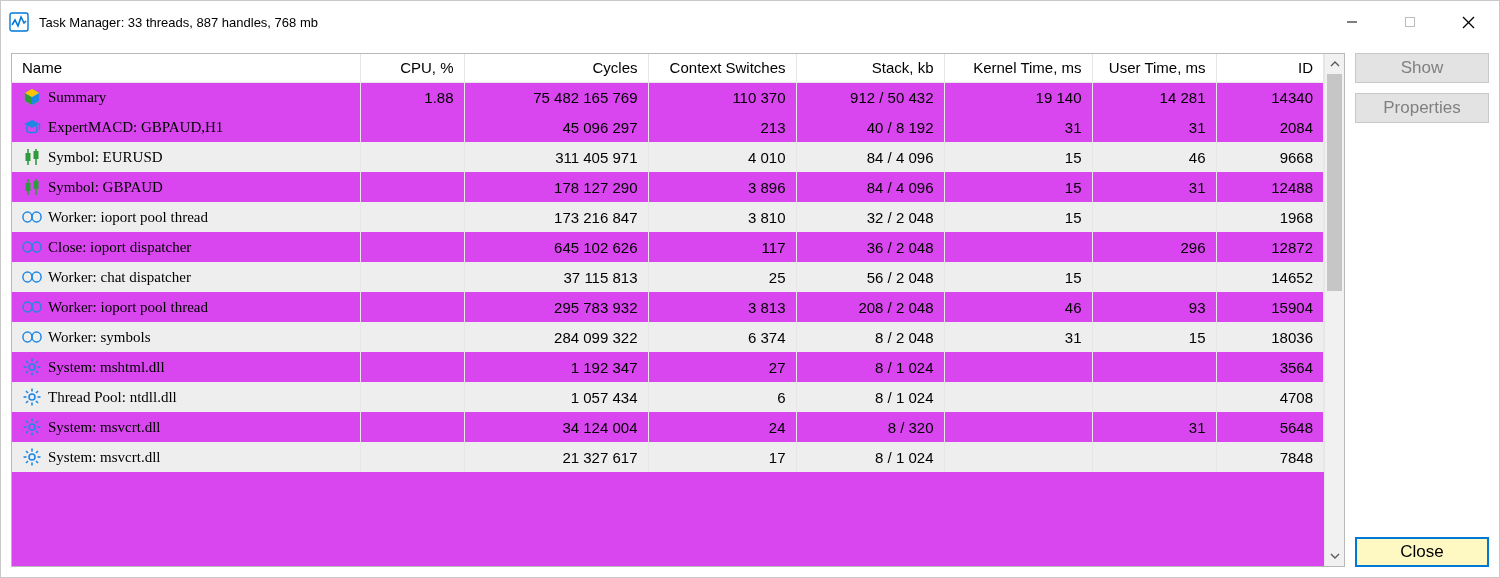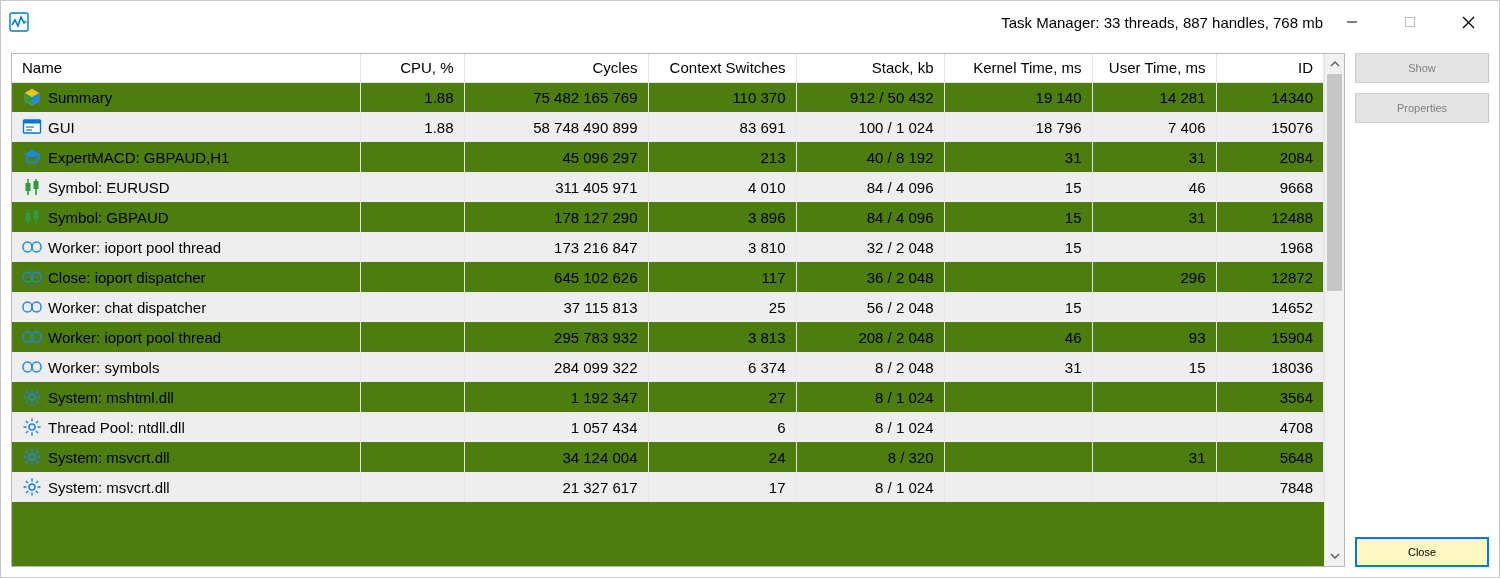--- a/index.html
+++ b/index.html
@@ -26,23 +26,22 @@
     padding: 0 2px 0 8px;
     background: #fff;
   }
   .titlebar .app-icon {
     width: 20px; height: 20px;
     margin-right: 10px;
     display: inline-flex; align-items: center; justify-content: center;
   }
   .titlebar .title {
     flex: 1;
-    font-size: 15px;
+    font-size: 13px;
     color: #000;
-    text-align: right;
   }
   .win-controls {
     display: flex;
     height: 100%;
   }
   .win-btn {
     width: 58px;
     display: flex; align-items: center; justify-content: center;
     color: #222;
   }
@@ -50,21 +49,21 @@
   .client {
     flex: 1;
     display: flex;
     padding: 10px 10px 10px 10px;
     gap: 10px;
     min-height: 0;
   }
   .table-wrap {
     flex: 1;
     border: 1px solid #b9b9b9;
-    background: #4d7c0f;
+    background: #d946ef;
     display: flex;
     min-height: 0;
   }
   .table-scroll {
     flex: 1;
     overflow: hidden;
     min-width: 0;
   }
   table {
     width: 100%;
@@ -92,20 +91,21 @@
     white-space: nowrap;
     overflow: hidden;
   }
   tbody tr.alt td { background: #eeeeee; }
   tbody tr td:first-child { text-align: left; }
   .name-cell {
     display: flex;
     align-items: center;
     gap: 6px;
     height: 100%;
+    font-family: Liberation Serif, serif;
   }
   .row-icon {
     width: 20px; height: 20px;
     display: inline-flex; align-items: center; justify-content: center;
     flex-shrink: 0;
   }
   .vscroll {
     width: 20px;
     background: #f1f1f1;
     display: flex;
@@ -131,21 +131,21 @@
     flex-direction: column;
     gap: 10px;
   }
   .side .spacer { flex: 1; }
   .btn {
     height: 30px;
     border: 1px solid #c9c9c9;
     background: #e3e3e3;
     color: #808080;
     display: flex; align-items: center; justify-content: center;
-    font-size: 11px;
+    font-size: 17px;
     user-select: none;
   }
   .btn.primary {
     border: 2px solid #0078d7;
     background: #fef9c3;
     color: #000;
   }
   col.c-name   { width: 348px; }
   col.c-cpu    { width: 104px; }
   col.c-cycles { width: 184px; }
@@ -231,42 +231,20 @@
                   </div>
                 </td>
                 <td>1.88</td>
                 <td>75 482 165 769</td>
                 <td>110 370</td>
                 <td>912 / 50 432</td>
                 <td>19 140</td>
                 <td>14 281</td>
                 <td>14340</td>
               </tr>
-              <tr class="alt">
-                <td>
-                  <div class="name-cell">
-                    <span class="row-icon">
-                      <svg width="20" height="20" viewBox="0 0 20 20">
-                        <rect x="1.5" y="3" width="17" height="13" rx="1" fill="#fff" stroke="#0078d7" stroke-width="1.4"></rect>
-                        <rect x="1.5" y="3" width="17" height="3.5" fill="#0078d7"></rect>
-                        <line x1="4" y1="10" x2="12" y2="10" stroke="#0078d7" stroke-width="1.2"></line>
-                        <line x1="4" y1="13" x2="10" y2="13" stroke="#0078d7" stroke-width="1.2"></line>
-                      </svg>
-                    </span>
-                    <span>GUI</span>
-                  </div>
-                </td>
-                <td>1.88</td>
-                <td>58 748 490 899</td>
-                <td>83 691</td>
-                <td>100 / 1 024</td>
-                <td>18 796</td>
-                <td>7 406</td>
-                <td>15076</td>
-              </tr>
               <tr>
                 <td>
                   <div class="name-cell">
                     <span class="row-icon">
                       <svg width="20" height="20" viewBox="0 0 20 20">
                         <path d="M2 7 L10 3 L18 7 L10 11 Z" fill="#1e88e5"></path>
                         <path d="M5 9 L5 14 C5 16 15 16 15 14 L15 9" fill="none" stroke="#1e88e5" stroke-width="1.6"></path>
                         <line x1="17.5" y1="7" x2="17.5" y2="13" stroke="#1e88e5" stroke-width="1.4"></line>
                       </svg>
                     </span>

